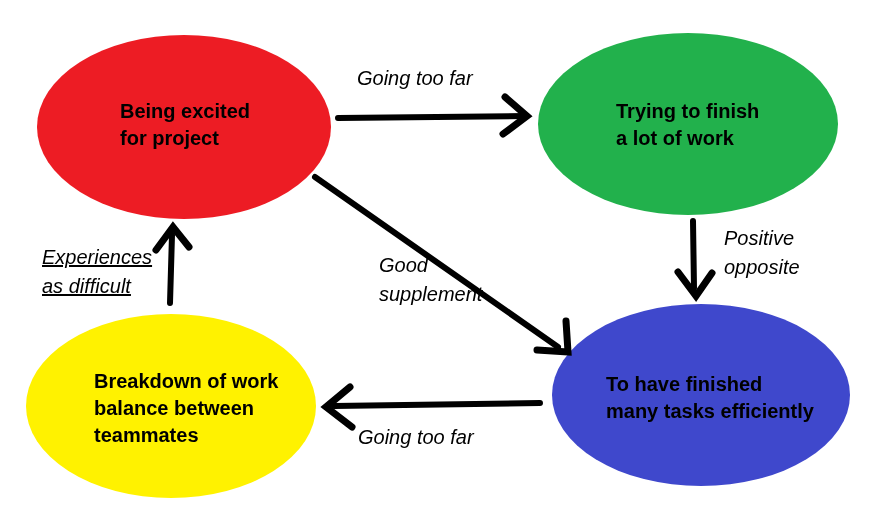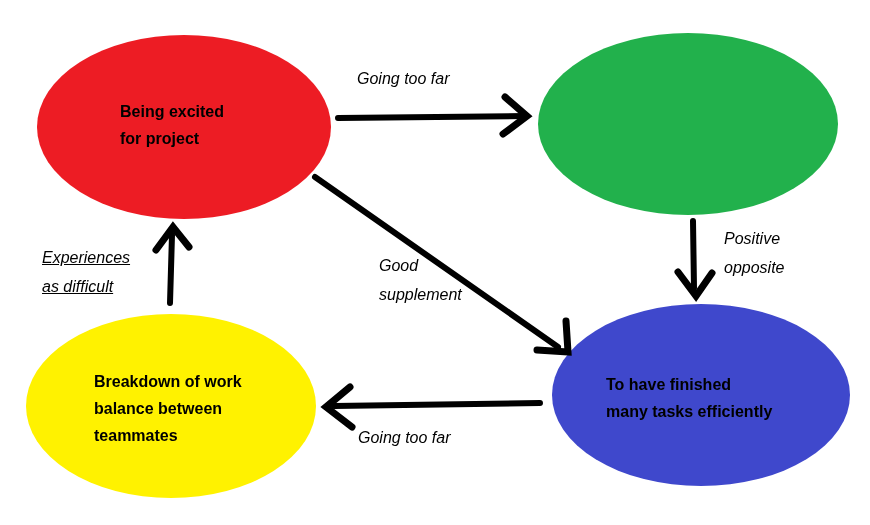--- a/index.html
+++ b/index.html
@@ -17,21 +17,21 @@
   }
   .canvas svg {
     position: absolute;
     left: 0;
     top: 0;
   }
   .label {
     position: absolute;
     color: #000000;
     white-space: pre-line;
-    font-size: 16px;
+    font-size: 20px;
     line-height: 27px;
     text-align: left;
   }
   .node-label {
     font-style: normal;
     font-weight: bold;
   }
   .edge-label {
     font-style: italic;
     line-height: 29px;
@@ -84,20 +84,22 @@
 
     <g>
       <path class="shaft" d="M170,303 L172,235"></path>
       <polyline class="head" points="156,250 173,227 189,247"></polyline>
     </g>
   </svg>
 
   <div class="label node-label" style="left:120px; top:98px;">Being excited
 for project</div>
 
+  <div class="label node-label" style="left:616px; top:98px;">Trying to finish
+a lot of work</div>
 
   <div class="label node-label" style="left:606px; top:371px;">To have finished
 many tasks efficiently</div>
 
   <div class="label node-label" style="left:88px; top:368px;margin-left:6px;">Breakdown of work
 balance between
 teammates</div>
 
   <div class="label edge-label" style="left:357px; top:64px;">Going too far</div>
 

